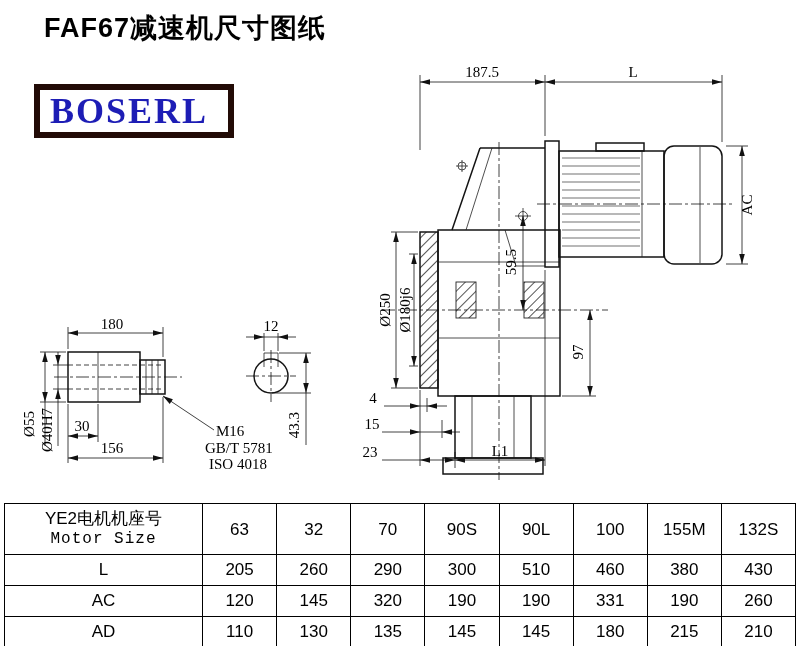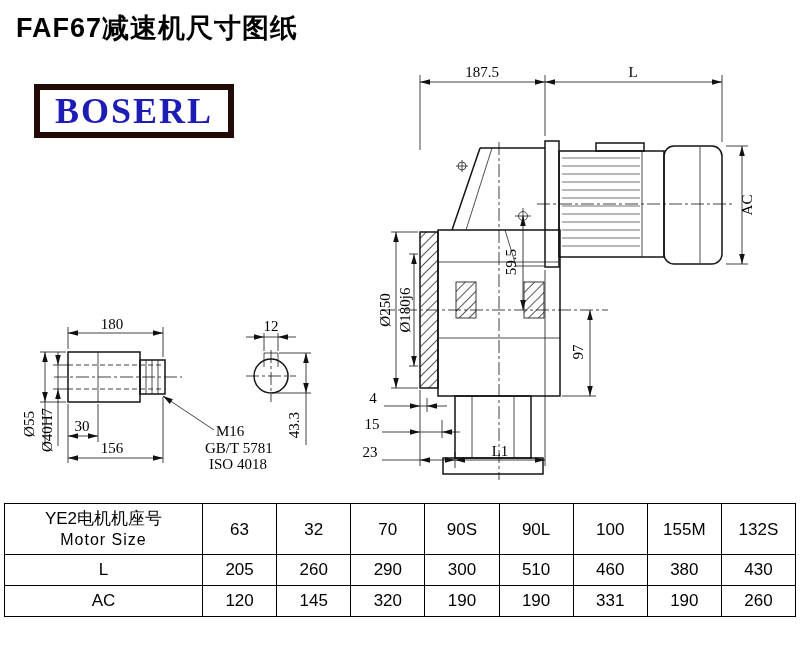--- a/index.html
+++ b/index.html
@@ -1,37 +1,37 @@
 <!DOCTYPE html>
 <html><head>
 <meta charset="utf-8">
 <style>
   html,body{margin:0;padding:0;background:#fff;}
   body{width:800px;height:646px;position:relative;font-family:"Liberation Sans",sans-serif;color:#000;overflow:hidden;}
   .stage{position:absolute;inset:0;background:#fff;}
-  .title{position:absolute;left:16px;top:10px;font-size:27px;font-weight:bold;letter-spacing:1px;white-space:nowrap;}
+  .title{position:absolute;left:44px;top:10px;font-size:27px;font-weight:bold;letter-spacing:1px;white-space:nowrap;}
   .logo{position:absolute;left:34px;top:84px;width:168px;height:42px;border:6px solid #220b06;padding:0 10px;
-        display:flex;align-items:center;justify-content:center;background:#fff;}
+        display:flex;align-items:center;background:#fff;}
   .logo span{font-family:"Liberation Serif",serif;font-size:36px;font-weight:600;color:#1d1db5;letter-spacing:2px;}
   svg.draw{position:absolute;left:0;top:0;}
   .ol{fill:none;stroke:#141414;stroke-width:1.5;}
   .olh{fill:url(#hat);stroke:#141414;stroke-width:1.5;}
   .tl{fill:none;stroke:#222;stroke-width:0.8;}
   .tlh{fill:url(#hat);stroke:#222;stroke-width:0.9;}
   .fin{stroke:#333;stroke-width:0.7;}
   .dim{fill:none;stroke:#111;stroke-width:0.8;}
   .cl{fill:none;stroke:#111;stroke-width:0.8;stroke-dasharray:13 3 3 3;}
   .hid{fill:none;stroke:#111;stroke-width:0.8;stroke-dasharray:5 3;}
   .ah{fill:#111;}
   text.dt{font-family:"Liberation Serif",serif;font-size:15px;fill:#000;}
   .dimtable{position:absolute;left:4px;top:503px;width:792px;border-collapse:collapse;table-layout:fixed;
             text-align:center;font-size:17px;}
   .dimtable th,.dimtable td{border:1.6px solid #000;font-weight:normal;padding:1px 0;height:28px;}
   .dimtable tr.hdr th{height:46px;line-height:21px;padding:2px 0;}
-  .hdr-en{font-family:Liberation Sans, sans-serif;font-size:16px;letter-spacing:1px;}
+  .hdr-en{font-family:Liberation Mono, monospace;font-size:16px;letter-spacing:1px;}
 </style>
 </head>
 <body>
 
 <div class="stage">
 
   <div class="title">FAF67减速机尺寸图纸</div>
 
   <div class="logo">
     <span>BOSERL</span>
@@ -285,16 +285,27 @@
       <td>AC</td>
       <td>120</td>
       <td>145</td>
       <td>320</td>
       <td>190</td>
       <td>190</td>
       <td>331</td>
       <td>190</td>
       <td>260</td>
     </tr>
+    <tr>
+      <td>AD</td>
+      <td>110</td>
+      <td>130</td>
+      <td>135</td>
+      <td>145</td>
+      <td>145</td>
+      <td>180</td>
+      <td>215</td>
+      <td>210</td>
+    </tr>
   </tbody>
     </table>
 
 </div>
 
 </body></html>

